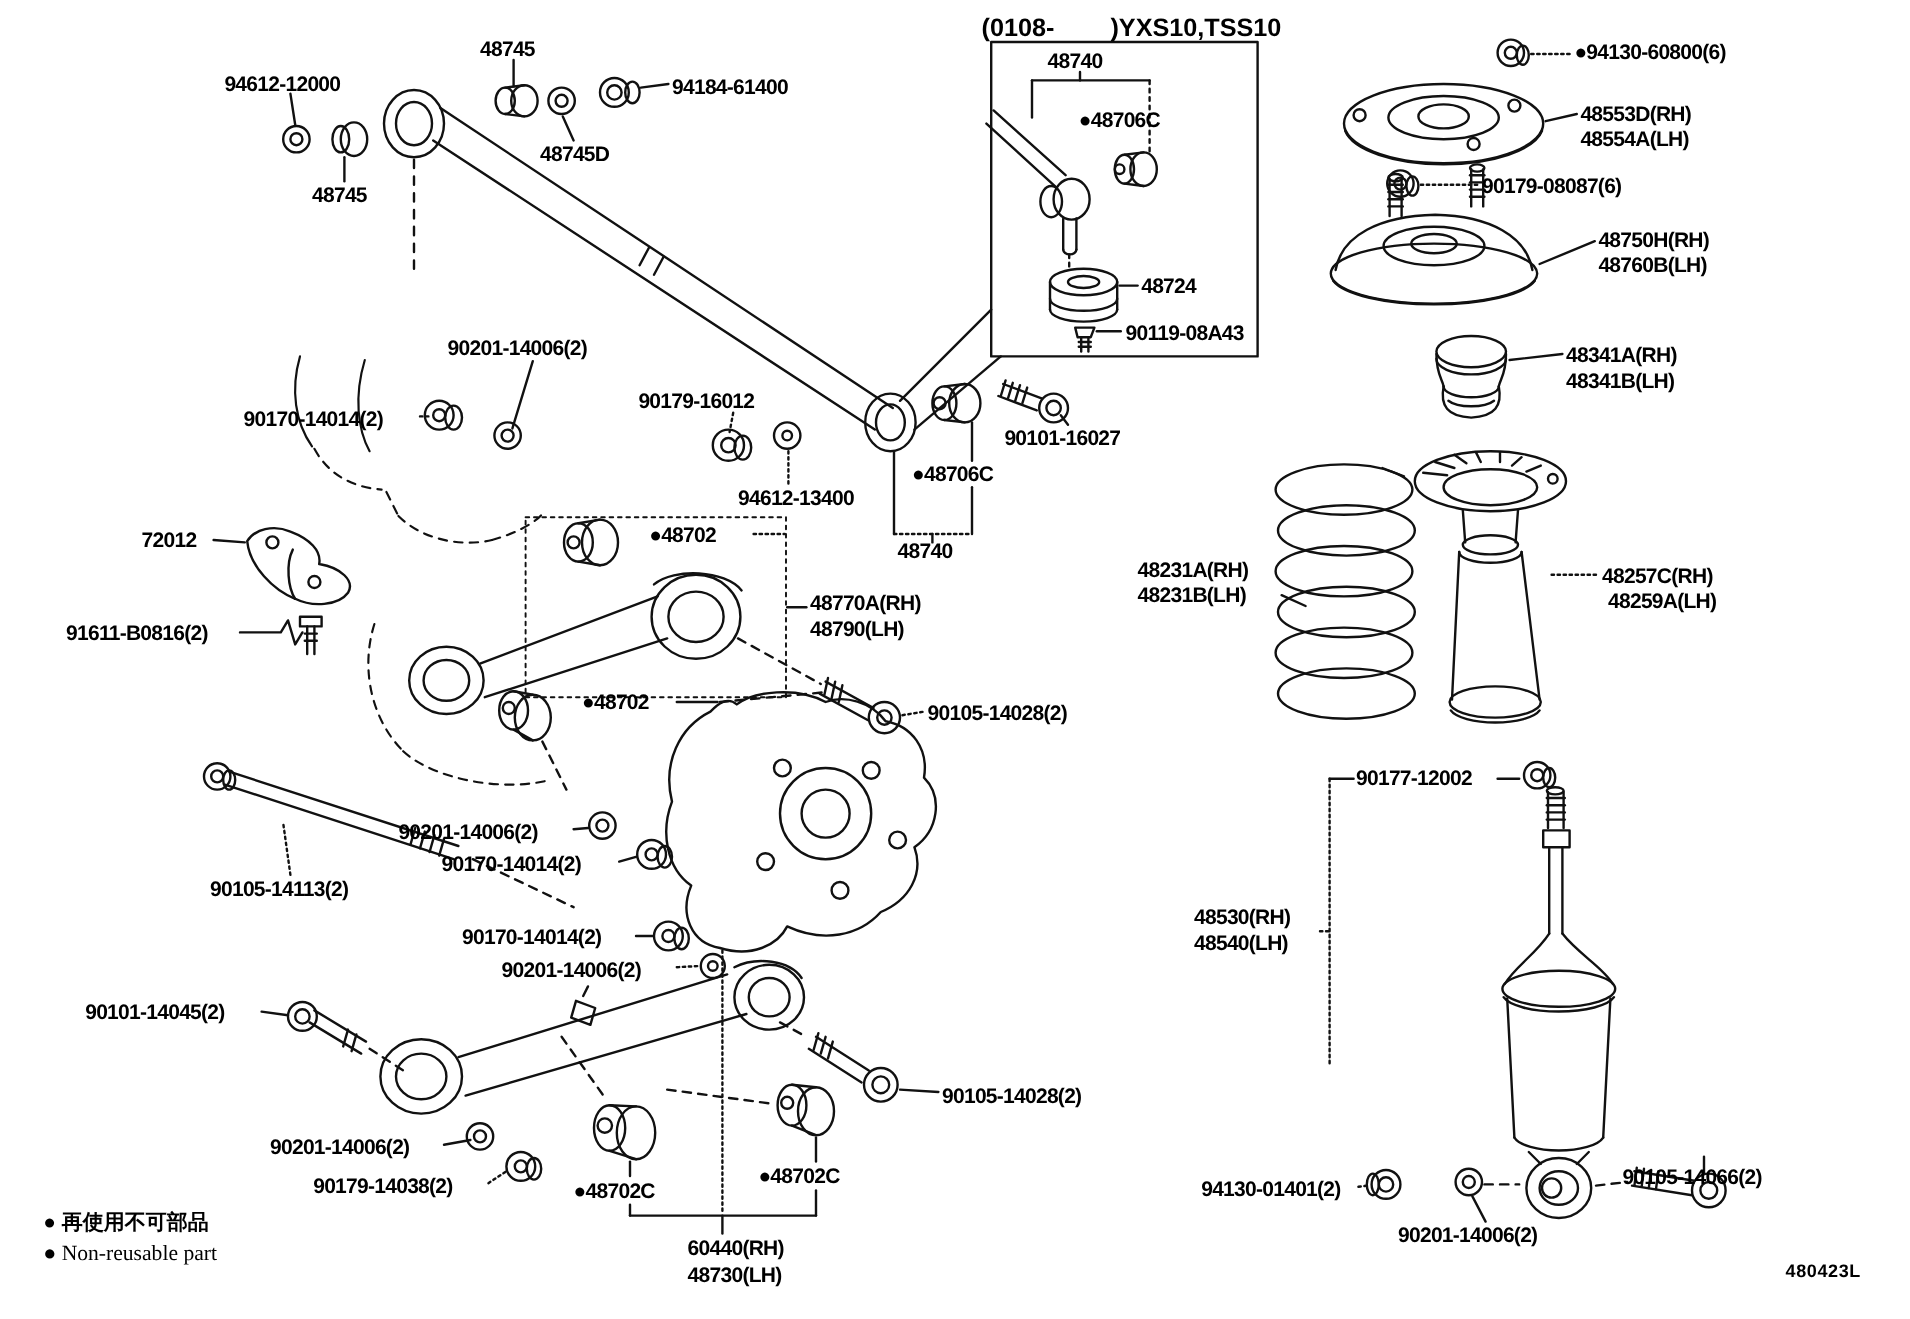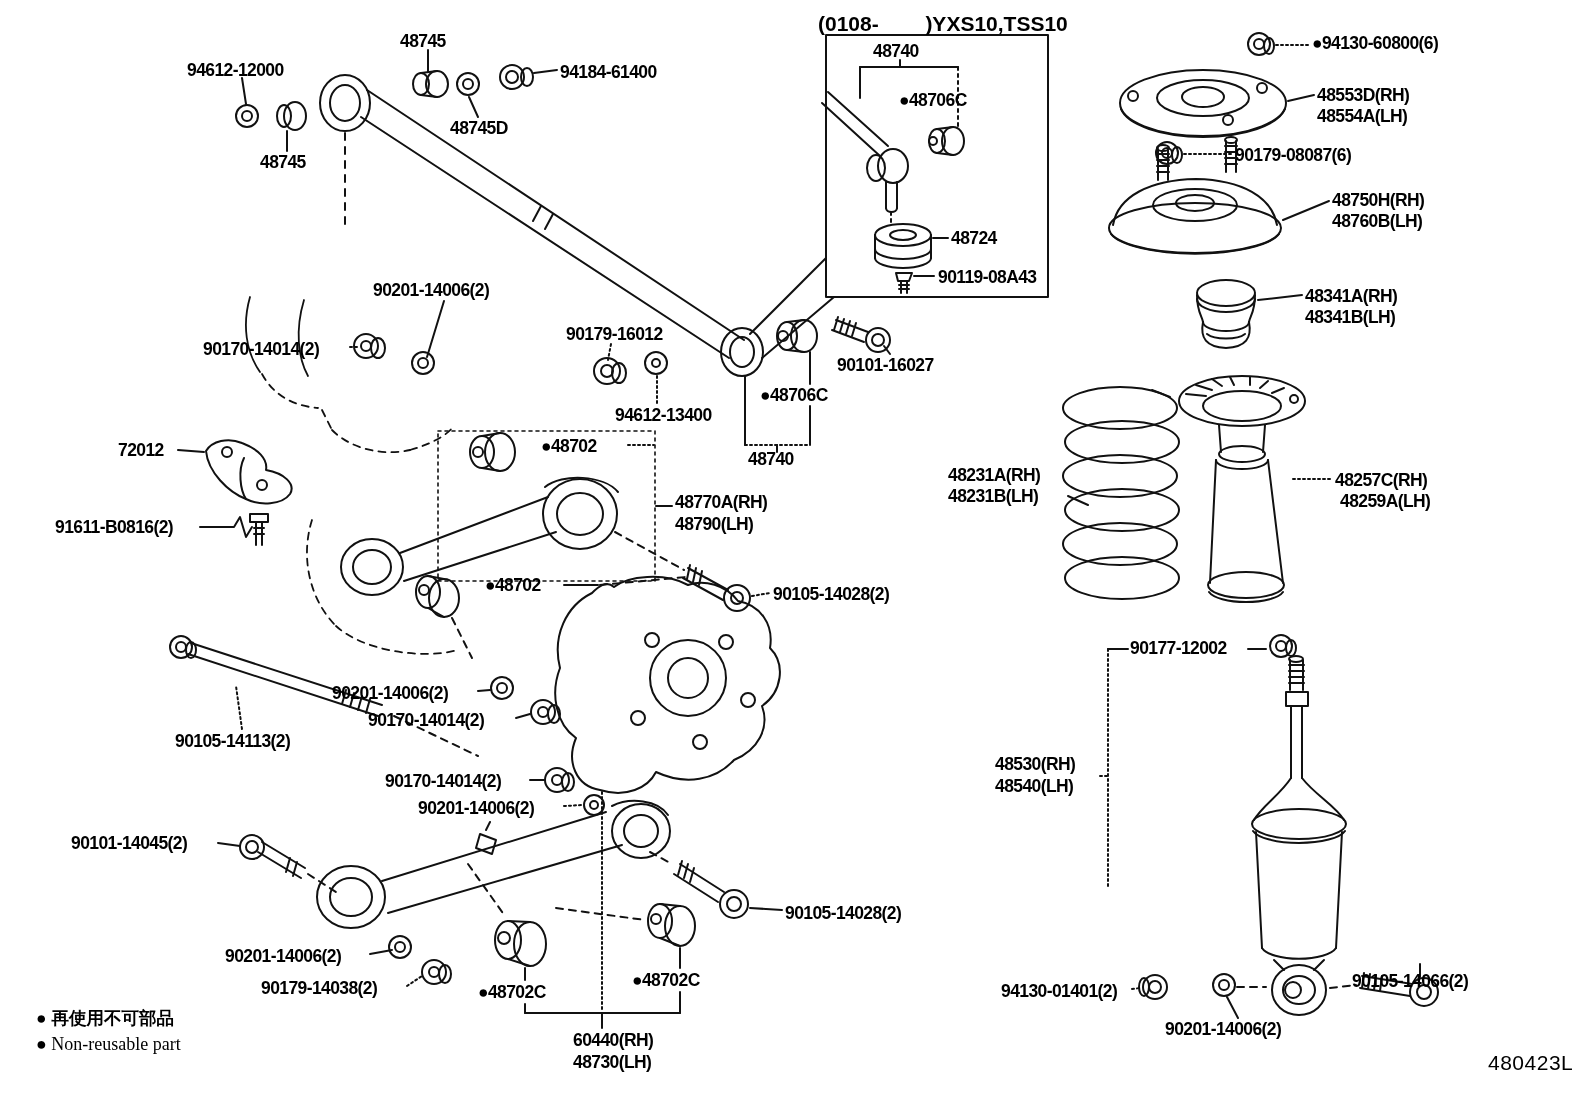--- a/index.html
+++ b/index.html
@@ -4,21 +4,21 @@
 <style>
   html,body{margin:0;padding:0;background:#ffffff;}
   .stage{position:relative;width:1592px;height:1099px;background:#fff;overflow:hidden;
          font-family:"Liberation Sans", sans-serif;}
   .art{position:absolute;left:0;top:0;width:1592px;height:1099px;}
   .lbl{position:absolute;font-weight:700;font-size:17.5px;letter-spacing:-0.6px;
        white-space:pre;color:#000;line-height:1.15;}
   .lbl.small{font-size:21px;letter-spacing:0;}
   .lbl.legend{font-weight:700;font-size:17.5px;letter-spacing:0;}
   .lbl.legend-en{font-weight:400;font-size:18px;letter-spacing:0;font-family:Liberation Serif, serif;}
-  .lbl.code{font-weight:400;font-size:21px;letter-spacing:0.5px;}
+  .lbl.code{font-weight:700;font-size:15px;letter-spacing:0.5px;}
 </style>
 </head>
 <body>
 
 <div class="stage">
 
 <svg class="art" viewBox="0 0 1592 1099" fill="none" stroke="#111" stroke-width="2" stroke-linecap="round" stroke-linejoin="round">
 
   <g>
     <ellipse cx="345" cy="103" rx="25" ry="28"></ellipse>
@@ -445,21 +445,21 @@
 <div class="lbl" style="left:1312px;top:33px">●94130-60800(6)</div>
 <div class="lbl" style="left:1317px;top:85px">48553D(RH)</div>
 <div class="lbl" style="left:1317px;top:106px">48554A(LH)</div>
 <div class="lbl" style="left:1235px;top:145px">90179-08087(6)</div>
 <div class="lbl" style="left:1332px;top:190px">48750H(RH)</div>
 <div class="lbl" style="left:1332px;top:211px">48760B(LH)</div>
 <div class="lbl" style="left:1305px;top:286px">48341A(RH)</div>
 <div class="lbl" style="left:1305px;top:307px">48341B(LH)</div>
 <div class="lbl" style="left:373px;top:280px">90201-14006(2)</div>
 <div class="lbl" style="left:203px;top:339px">90170-14014(2)</div>
-<div class="lbl" style="left:566px;top:324px">90179-16012</div>
+<div class="lbl" style="left:532px;top:324px">90179-16012</div>
 <div class="lbl" style="left:837px;top:355px">90101-16027</div>
 <div class="lbl" style="left:760px;top:385px">●48706C</div>
 <div class="lbl" style="left:615px;top:405px">94612-13400</div>
 <div class="lbl" style="left:541px;top:436px">●48702</div>
 <div class="lbl" style="left:748px;top:449px">48740</div>
 <div class="lbl" style="left:118px;top:440px">72012</div>
 <div class="lbl" style="left:948px;top:465px">48231A(RH)</div>
 <div class="lbl" style="left:948px;top:486px">48231B(LH)</div>
 <div class="lbl" style="left:1335px;top:470px">48257C(RH)</div>
 <div class="lbl" style="left:1340px;top:491px">48259A(LH)</div>

